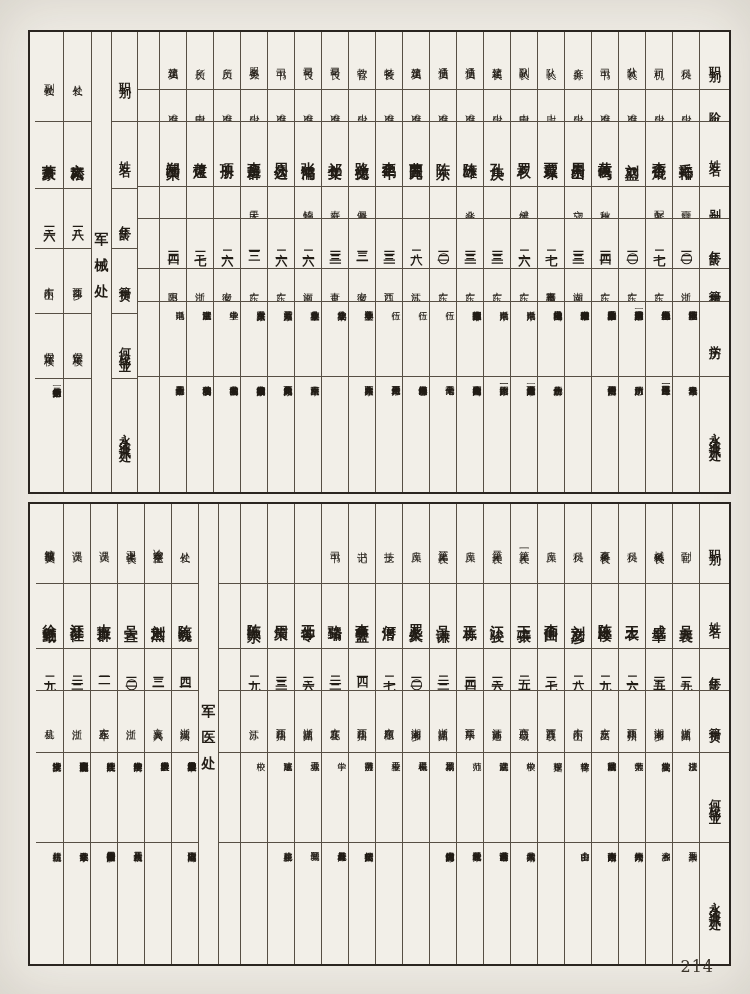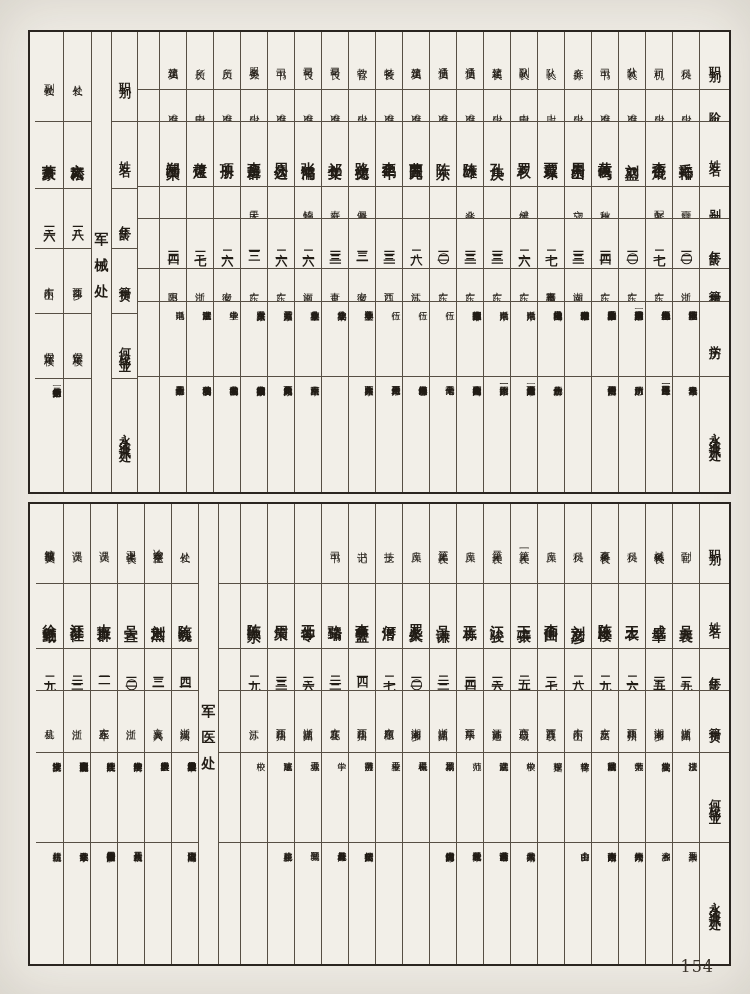--- a/index.html
+++ b/index.html
@@ -478,14 +478,14 @@
       </div>
       <div class="col" style="width: 27px;">
         <div class="cell t c" style="height: 80px;">综核股课员</div>
         <div class="cell n c" style="height: 65px;">徐维勤</div>
         <div class="cell a c" style="height: 42px;">二九</div>
         <div class="cell o c" style="height: 62px;">杭县</div>
         <div class="cell xs" style="height: 90px;">浙江宗文学校毕业</div>
         <div class="cell xs" style="height: 117px;">杭州祖庙巷</div>
       </div>
     </div>
-  <div class="pageno">154</div>
+  <div class="pageno">214</div>
 </div>
 
 </body></html>

